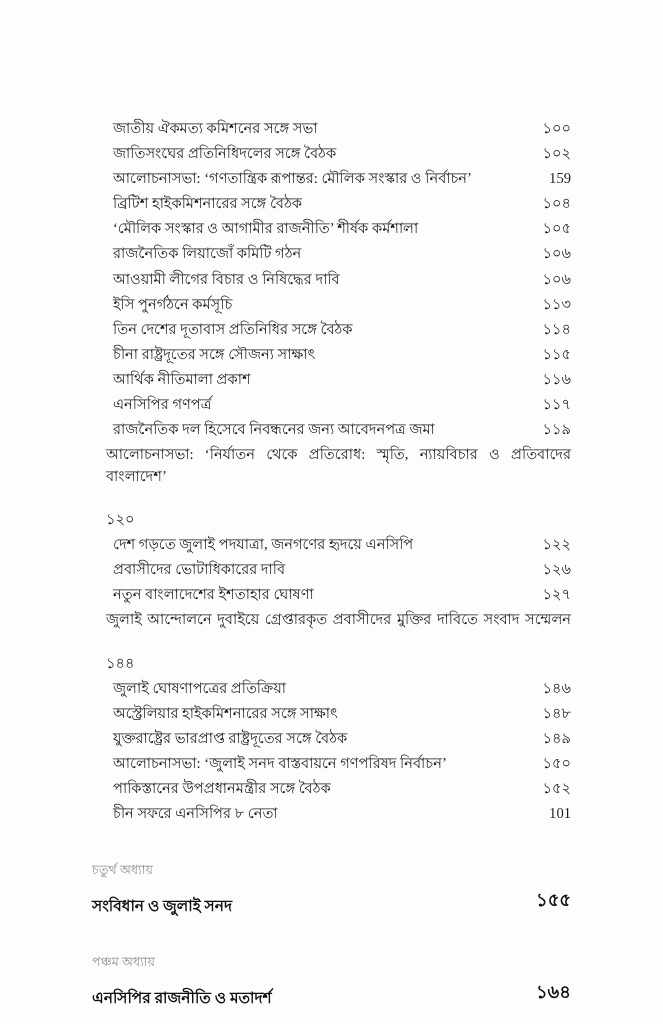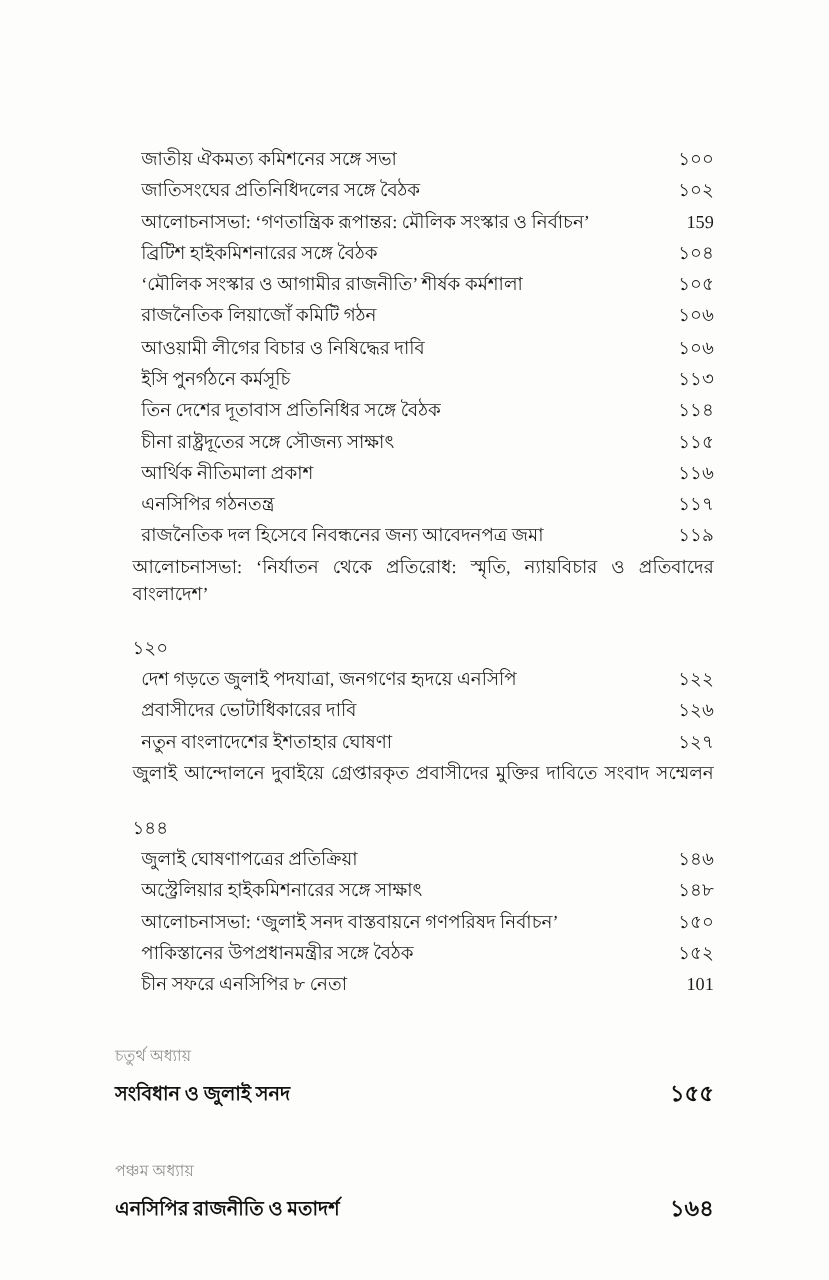--- a/index.html
+++ b/index.html
@@ -93,21 +93,21 @@
     display: block;
     font-size: 12.6px;
     line-height: 19px;
     color: #8e8e8e;
     letter-spacing: 0.1px;
     margin-bottom: 6px;
     padding-left: 0;
   }
   .chapter-row {
     display: flex;
-    align-items: center;
+    align-items: flex-end;
     padding-left: 0;
   }
   .chapter-title {
     flex: 0 1 auto;
     font-size: 15.4px;
     line-height: 22px;
     font-weight: bold;
     color: #111111;
     white-space: nowrap;
   }
@@ -178,21 +178,21 @@
       <span class="entry-title">চীনা রাষ্ট্রদূতের সঙ্গে সৌজন্য সাক্ষাৎ</span>
       <span class="leader"></span>
       <span class="entry-page">১১৫</span>
     </div>
     <div class="toc-entry short">
       <span class="entry-title">আর্থিক নীতিমালা প্রকাশ</span>
       <span class="leader"></span>
       <span class="entry-page">১১৬</span>
     </div>
     <div class="toc-entry short">
-      <span class="entry-title">এনসিপির গঠনতন্ত্র</span>
+      <span class="entry-title">এনসিপির গণপর্ত্র</span>
       <span class="leader"></span>
       <span class="entry-page">১১৭</span>
     </div>
     <div class="toc-entry short">
       <span class="entry-title">রাজনৈতিক দল হিসেবে নিবন্ধনের জন্য আবেদনপত্র জমা</span>
       <span class="leader"></span>
       <span class="entry-page">১১৯</span>
     </div>
 
     <div class="toc-entry long">
@@ -225,20 +225,25 @@
 
     <div class="toc-entry short">
       <span class="entry-title">জুলাই ঘোষণাপত্রের প্রতিক্রিয়া</span>
       <span class="leader"></span>
       <span class="entry-page">১৪৬</span>
     </div>
     <div class="toc-entry short">
       <span class="entry-title">অস্ট্রেলিয়ার হাইকমিশনারের সঙ্গে সাক্ষাৎ</span>
       <span class="leader"></span>
       <span class="entry-page">১৪৮</span>
+    </div>
+    <div class="toc-entry short">
+      <span class="entry-title">যুক্তরাষ্ট্রের ভারপ্রাপ্ত রাষ্ট্রদূতের সঙ্গে বৈঠক</span>
+      <span class="leader"></span>
+      <span class="entry-page">১৪৯</span>
     </div>
     <div class="toc-entry short">
       <span class="entry-title">আলোচনাসভা: ‘জুলাই সনদ বাস্তবায়নে গণপরিষদ নির্বাচন’</span>
       <span class="leader"></span>
       <span class="entry-page">১৫০</span>
     </div>
     <div class="toc-entry short">
       <span class="entry-title">পাকিস্তানের উপপ্রধানমন্ত্রীর সঙ্গে বৈঠক</span>
       <span class="leader"></span>
       <span class="entry-page">১৫২</span>

